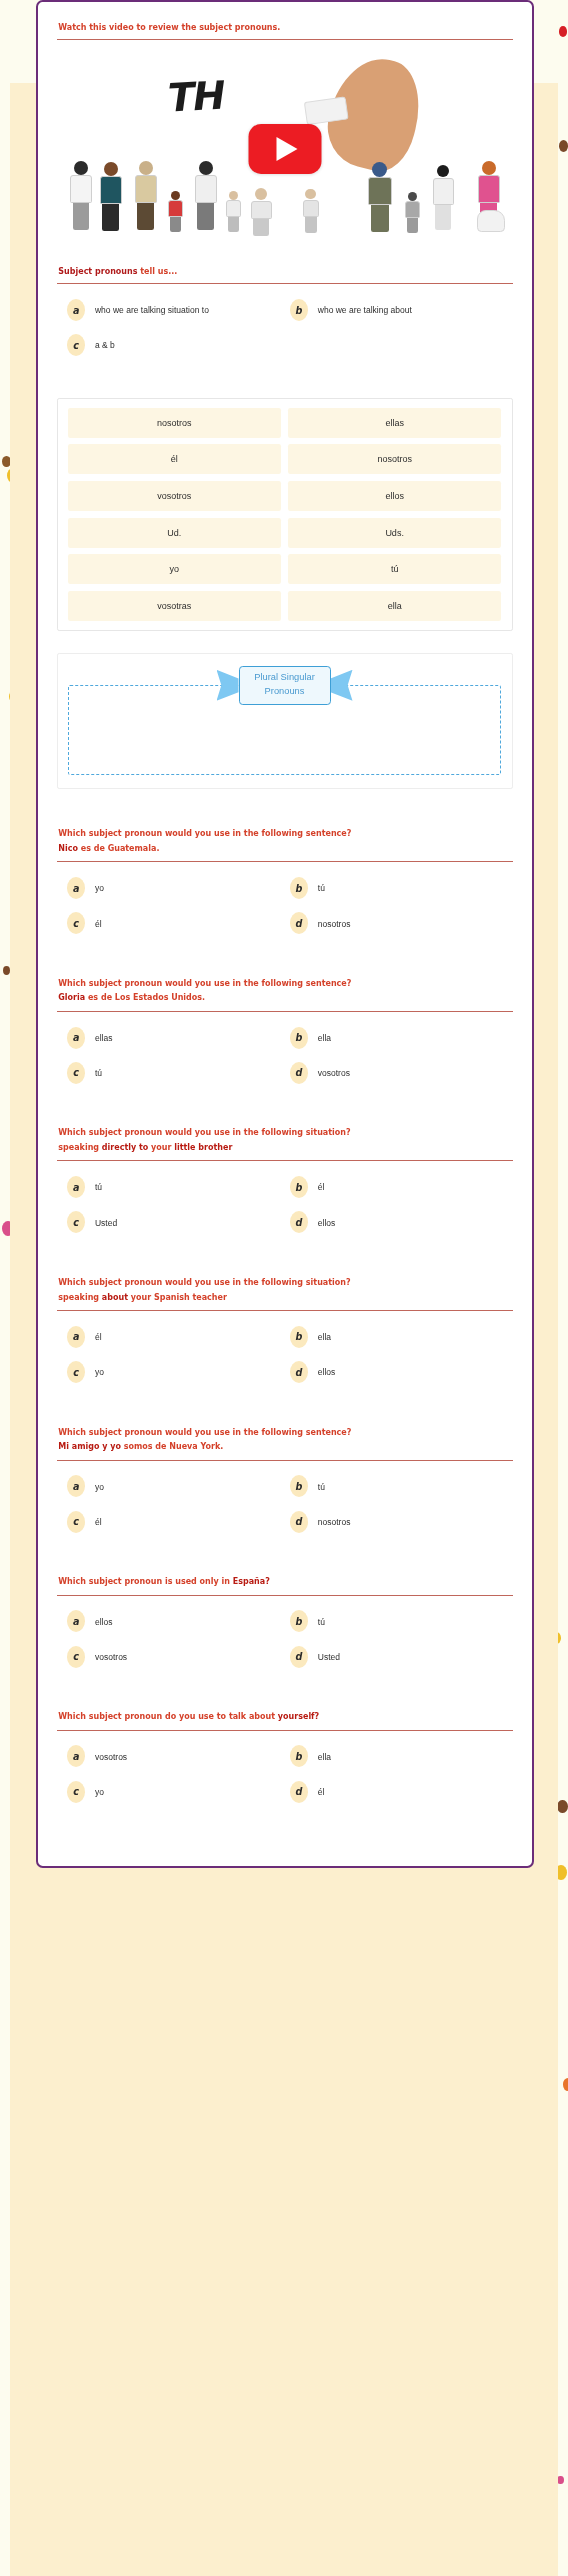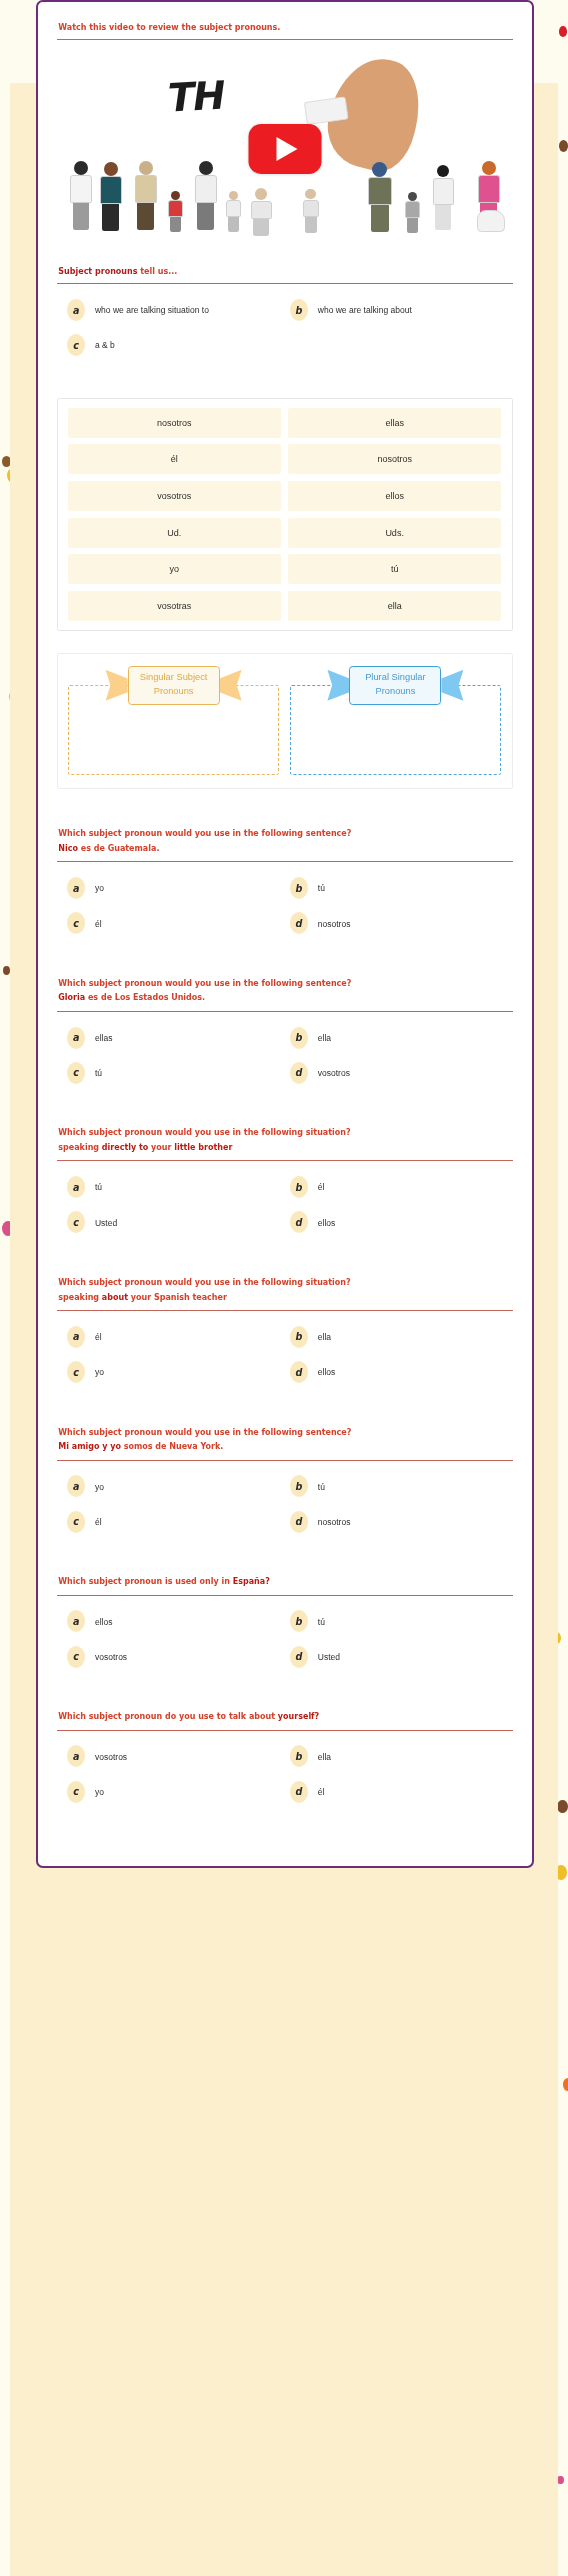--- a/index.html
+++ b/index.html
@@ -664,28 +664,20 @@
         <div class="word-chip">ellos</div>
         <div class="word-chip">Ud.</div>
         <div class="word-chip">Uds.</div>
         <div class="word-chip">yo</div>
         <div class="word-chip">tú</div>
         <div class="word-chip">vosotras</div>
         <div class="word-chip">ella</div>
       </div>
 
     <div class="cats" id="cats">
-        <div class="cat">
-          <div class="ribbon">
-            <span class="ribbon-tail"></span>
-            <span class="ribbon-body">Singular Subject Pronouns</span>
-            <span class="ribbon-tail right"></span>
-          </div>
-          <div class="cat-drop"></div>
-        </div>
         <div class="cat blue">
           <div class="ribbon">
             <span class="ribbon-tail"></span>
             <span class="ribbon-body">Plural Singular Pronouns</span>
             <span class="ribbon-tail right"></span>
           </div>
           <div class="cat-drop"></div>
         </div>
       </div>
 

